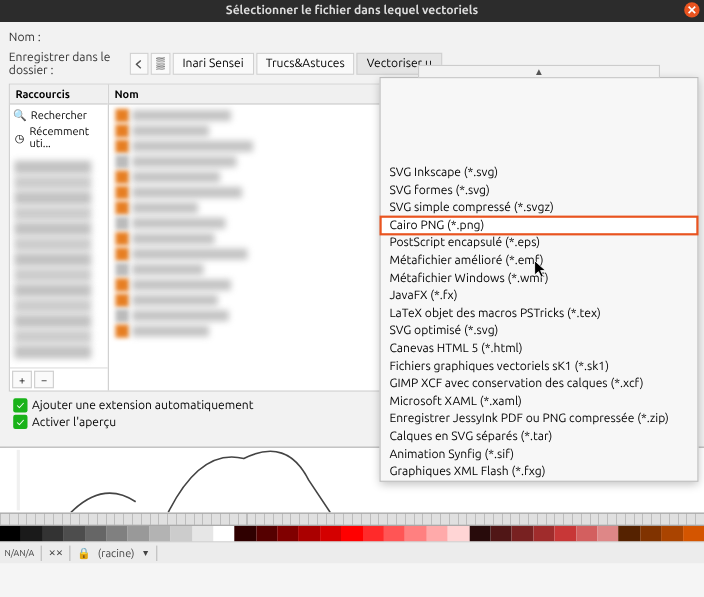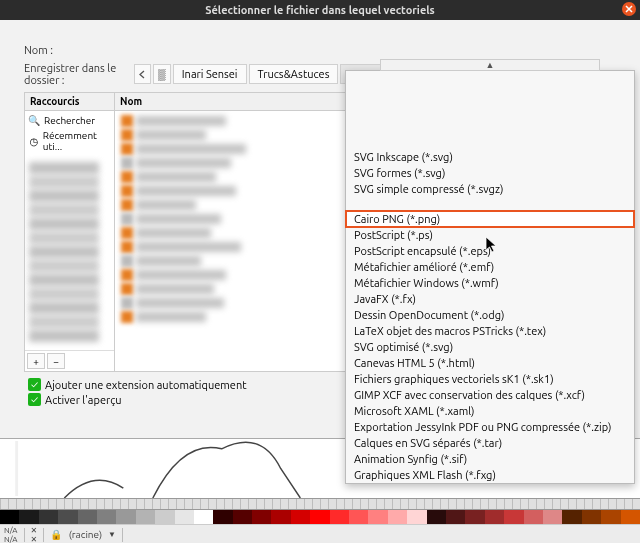--- a/index.html
+++ b/index.html
@@ -1,19 +1,19 @@
 <!DOCTYPE html>
 <html><head>
 <meta charset="utf-8">
 <style>
   * { box-sizing: border-box; margin: 0; padding: 0; font-family: "Ubuntu", "Segoe UI", sans-serif; }
   body { width: 640px; height: 543px; background: #f5f5f5; overflow: hidden; position: relative; }
   .titlebar { background: #2c2c2c; color: #ddd; height: 20px; display: flex; align-items: center; justify-content: center; font-size: 11px; font-weight: bold; position: relative; }
   .titlebar .close { position: absolute; right: 4px; top: 2px; width: 14px; height: 14px; border-radius: 50%; background: #e95420; display: flex; align-items: center; justify-content: center; color: #fff; font-size: 9px; cursor: pointer; }
-  .dialog { background: #f2f2f2; padding: 24px; }
+  .dialog { background: #f2f2f2; padding: 8px; }
   .row { display: flex; align-items: center; margin-bottom: 6px; font-size: 11px; }
   .row label { width: 110px; color: #333; }
   .row input[type=text] { flex: 1; border: 1px solid #c8c8c8; background: #fff; padding: 3px 5px; font-size: 11px; height: 20px; }
   .path-row { display: flex; align-items: center; gap: 2px; }
   .path-btn { border: 1px solid #d0d0d0; background: #fafafa; padding: 2px 8px; font-size: 11px; height: 20px; display: flex; align-items: center; cursor: pointer; }
   .path-btn.arrow { padding: 2px 4px; }
   .path-btn.active { background: #e5e5e5; }
   .main-area { display: flex; height: 280px; border: 1px solid #ccc; background: #fff; }
   .panel { border-right: 1px solid #ccc; display: flex; flex-direction: column; }
   .panel.shortcuts { width: 90px; }
@@ -32,26 +32,26 @@
   .checks { padding: 6px 4px; font-size: 11px; }
   .checks .chk { display: flex; align-items: center; gap: 4px; margin-bottom: 2px; }
   .checks .box { width: 13px; height: 13px; border-radius: 2px; background: #19b219; color: #fff; display: inline-flex; align-items: center; justify-content: center; font-size: 10px; }
   .canvas-area { height: 60px; background: #fff; border-top: 1px solid #aaa; position: relative; overflow: hidden; }
   .canvas-area svg { width: 100%; height: 100%; }
   .ruler { height: 12px; background: linear-gradient(90deg, #e0e0e0 0%, #e0e0e0 100%); border-top: 1px solid #999; border-bottom: 1px solid #999; position: relative; }
   .ruler::before { content:""; position:absolute; inset:0; background: repeating-linear-gradient(90deg, #888 0 1px, transparent 1px 8px); opacity:.4; }
   .palette { height: 14px; display: flex; }
   .palette .sw { flex: 1; }
   .statusbar { height: 20px; background: #ececec; border-top: 1px solid #ccc; display: flex; align-items: center; font-size: 10px; gap: 6px; padding: 0 4px; color: #444; }
-  .statusbar .pair { display: flex; flex-direction: column; line-height: 9px; font-size: 8px; align-items: flex-end; }
+  .statusbar .pair { display: flex; flex-direction: row; line-height: 9px; font-size: 8px; align-items: flex-end; }
   .statusbar .sep { width: 1px; height: 14px; background: #bbb; }
   .format-menu { position: absolute; left: 345px; top: 70px; width: 290px; background: #f7f7f7; border: 1px solid #bbb; box-shadow: 0 3px 8px rgba(0,0,0,.25); z-index: 50; }
   .format-menu .spacer { height: 78px; }
   .format-menu .item { font-size: 11px; padding: 2px 8px; cursor: pointer; white-space: nowrap; overflow: hidden; }
-  .format-menu .item.highlight { outline: 2px solid #e95420; outline-offset: -1px; background: #fff; margin-top: 14px; }
+  .format-menu .item.highlight { outline: 2px solid #e95420; outline-offset: -1px; background: #fff; }
   .format-menu .up-arrow { position: absolute; top: -12px; left: 50%; transform: translateX(-50%); font-size: 9px; color: #555; background: #f2f2f2; border: 1px solid #ccc; width: 220px; text-align: center; height: 12px; line-height: 10px; cursor: pointer; }
   .cursor { position: absolute; left: 485px; top: 236px; z-index: 60; pointer-events: none; }
 </style>
 </head>
 <body>
 
 <div class="titlebar">
   <span>Sélectionner le fichier dans lequel vectoriels</span>
   <div class="close">
     <svg width="8" height="8" viewBox="0 0 8 8">
@@ -257,33 +257,31 @@
 </div>
 
 <div class="format-menu">
   <div class="up-arrow">▲</div>
   <div class="spacer"></div>
   <div id="format-items">
       <div class="item">SVG Inkscape (*.svg)</div>
       <div class="item">SVG formes (*.svg)</div>
       <div class="item">SVG simple compressé (*.svgz)</div>
       <div class="item highlight">Cairo PNG (*.png)</div>
-      <div class="item">PostScript (*.ps)</div>
       <div class="item">PostScript encapsulé (*.eps)</div>
       <div class="item">Métafichier amélioré (*.emf)</div>
       <div class="item">Métafichier Windows (*.wmf)</div>
       <div class="item">JavaFX (*.fx)</div>
-      <div class="item">Dessin OpenDocument (*.odg)</div>
       <div class="item">LaTeX objet des macros PSTricks (*.tex)</div>
       <div class="item">SVG optimisé (*.svg)</div>
       <div class="item">Canevas HTML 5 (*.html)</div>
       <div class="item">Fichiers graphiques vectoriels sK1 (*.sk1)</div>
       <div class="item">GIMP XCF avec conservation des calques (*.xcf)</div>
       <div class="item">Microsoft XAML (*.xaml)</div>
-      <div class="item">Exportation JessyInk PDF ou PNG compressée (*.zip)</div>
+      <div class="item">Enregistrer JessyInk PDF ou PNG compressée (*.zip)</div>
       <div class="item">Calques en SVG séparés (*.tar)</div>
       <div class="item">Animation Synfig (*.sif)</div>
       <div class="item">Graphiques XML Flash (*.fxg)</div>
     </div>
 </div>
 
 <svg class="cursor" width="14" height="18" viewBox="0 0 14 18">
   <path d="M1 1 L1 14 L4.5 11 L7 16 L9 15 L6.5 10 L11 10 Z" fill="#000" stroke="#fff" stroke-width="0.8"></path>
 </svg>
 

